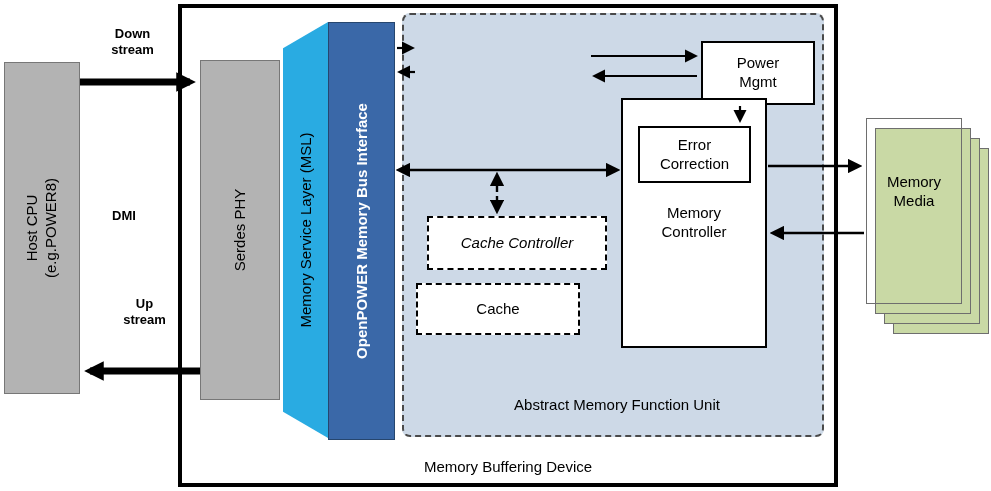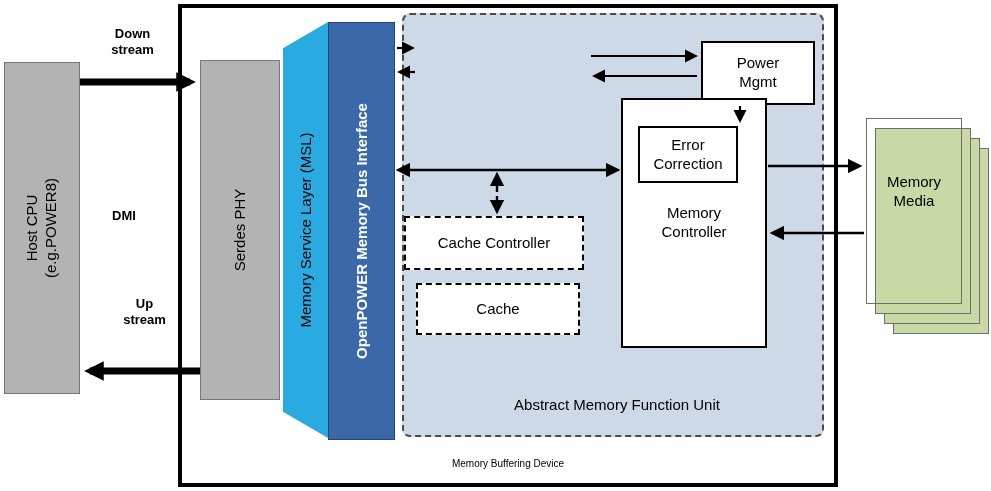--- a/index.html
+++ b/index.html
@@ -23,21 +23,21 @@
   .busif { position:absolute; border:1px solid #26466e; }
   .busif .vtext { color:#fff; font-weight:bold; }
 
   .amfu { position:absolute; border:2px dashed #4a4a4a; border-radius:8px; }
   .amfu-label { position:absolute; text-align:center; font-size:15px; }
 
   .side-label { position:absolute; font-size:13px; font-weight:bold; text-align:center;
                 line-height:1.25; white-space:pre-line; }
 
   .device-box { position:absolute; background:#fff; border:4px solid #000; }
-  .device-title { position:absolute; text-align:center; font-size:10px; }
+  .device-title { position:absolute; text-align:center; font-size:15px; }
 
   .media-card { position:absolute; border:1px solid #6e6e6e; display:flex;
                 align-items:center; justify-content:center; text-align:center;
                 font-size:15px; line-height:1.3; }
 
   svg.wires { position:absolute; left:0; top:0; pointer-events:none; }
   .thin { stroke:#000; stroke-width:2.2; }
   .mid  { stroke:#000; stroke-width:2.4; }
   .thick{ stroke:#000; stroke-width:7; }
   .dash { stroke-dasharray:6 4; }
@@ -76,24 +76,24 @@
   <div class="amfu" style="left: 402px; top: 13px; width: 422px; height: 424px; background-color: rgb(205, 217, 231);"></div>
   <div class="amfu-label" style="left:402px; top:396px; width:422px;padding-left:8px;">Abstract Memory Function Unit</div>
 
 
   <div class="box white-box pre" style="left:701px; top:41px; width:114px; height:64px;">Power
 Mgmt</div>
 
   <div class="box white-box pre" style="left:621px; top:98px; width:146px; height:250px;">Memory
 Controller</div>
 
-  <div class="box white-box pre" style="left:638px; top:126px; width:100px; height:57px;">Error
+  <div class="box white-box pre" style="left:638px; top:126px; width:113px; height:57px;">Error
 Correction</div>
 
-  <div class="box dash-box" style="left:404px; top:216px; width:180px; height:54px;">Cache Controller</div>
+  <div class="box dash-box" style="left:427px; top:216px; width:180px; height:54px;font-style:italic;">Cache Controller</div>
 
   <div class="box dash-box" style="left:416px; top:283px; width:164px; height:52px;">Cache</div>
 
   <div class="media-card" style="left: 893px; top: 148px; width: 96px; height: 186px; background-color: rgb(201, 217, 165);"></div>
   <div class="media-card" style="left: 884px; top: 138px; width: 96px; height: 186px; background-color: rgb(201, 217, 165);"></div>
   <div class="media-card" style="left: 875px; top: 128px; width: 96px; height: 186px; background-color: rgb(201, 217, 165);"></div>
   <div class="media-card pre" style="left:866px; top:118px; width:96px; height:186px; padding-bottom:40px;">Memory
 Media</div>
 
   <svg class="wires" width="991" height="491" viewBox="0 0 991 491">

